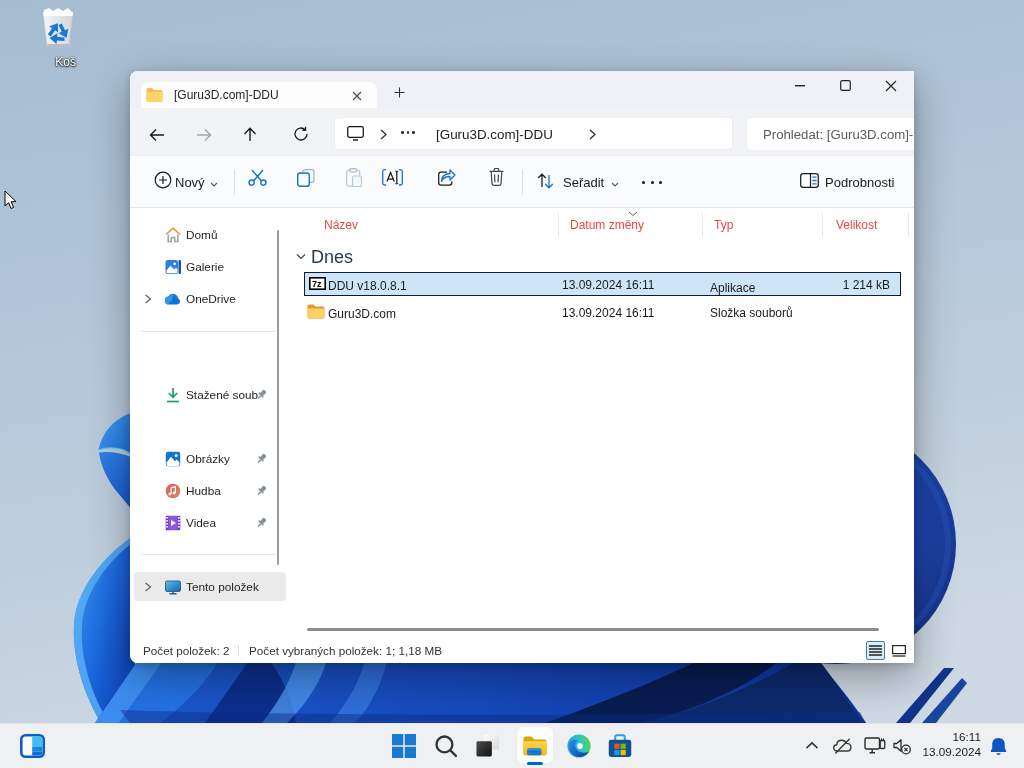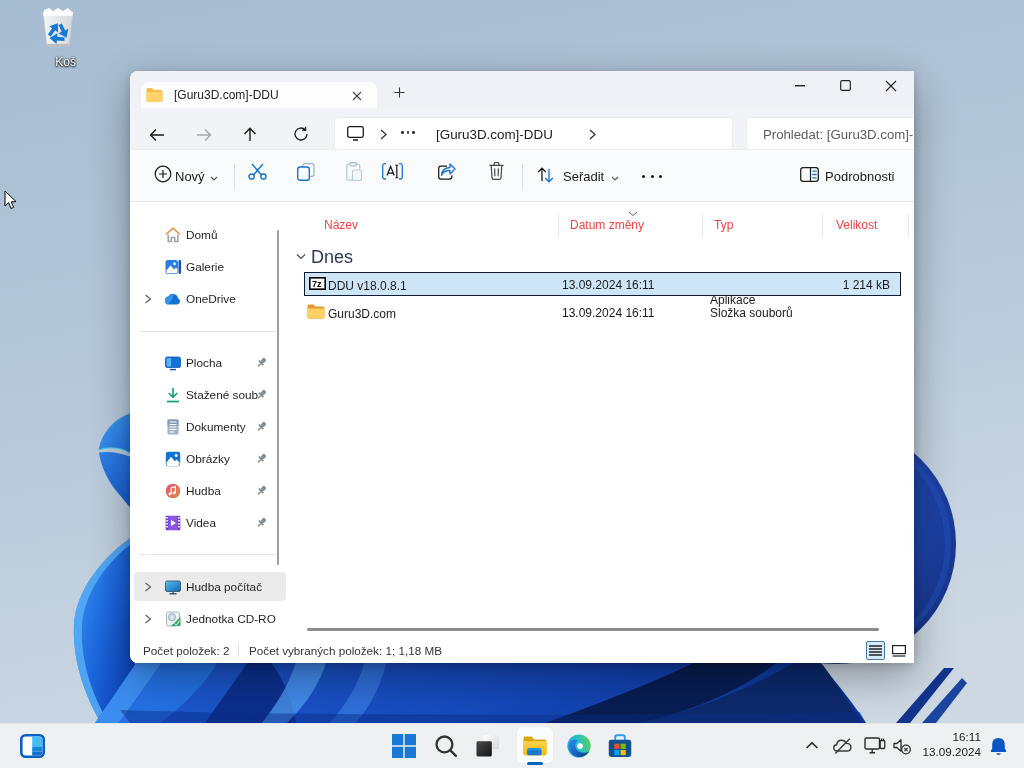--- a/index.html
+++ b/index.html
@@ -13,21 +13,21 @@
          font-size:12px; color:#1b1b1b; }
   #tabbar { position:absolute; left:0; top:0; width:100%; height:37px; background:#eff1f6; }
   #tab { position:absolute; left:11px; top:11px; width:236px; height:26px; background:#fdfdfe;
          border-radius:8px 8px 0 0; }
   #tab .ttl { position:absolute; left:33px; top:6px; font-size:12px; color:#242424; letter-spacing:0; }
   #navbar { position:absolute; left:0; top:37px; width:100%; height:47px; background:#f2f3f6; }
   #addr { position:absolute; left:204px; top:9px; width:399px; height:33px; background:#fff;
           border:1px solid #ededee; border-radius:5px; }
   #search { position:absolute; left:616px; top:9px; width:230px; height:34px; background:#fff;
             border:1px solid #ededee; border-radius:5px; }
-  #toolbar { position:absolute; left:0; top:78px; width:100%; height:53px; background:#fafbfc;
+  #toolbar { position:absolute; left:0; top:84px; width:100%; height:53px; background:#fafbfc;
              border-top:1px solid #eceef0; border-bottom:1px solid #e4e6e8; }
   .tbtxt { position:absolute; font-size:13px; color:#1b1b1b; top:19px; }
   #body { position:absolute; left:0; top:138px; width:100%; bottom:26px; background:#fff; }
   #statusbar { position:absolute; left:0; bottom:0; width:100%; height:26px; background:#fff;
                font-size:11.7px; color:#333; }
   
   #nav { position:absolute; left:0; top:0; width:160px; height:100%; background:#fff; }
   .nrow { position:absolute; left:4px; width:152px; height:30px; }
   .nrow .lbl { position:absolute; left:52px; top:8px; font-size:11.8px; color:#1f1f1f; white-space:nowrap; }
   .nsep { position:absolute; left:10px; width:136px; height:1px; background:#e5e5e5; }
@@ -283,57 +283,26 @@
           <svg width="8" height="10" viewBox="0 0 8 10" style="position:absolute;left:10px;top:10px">
             <path d="M1.5,1 L6.5,5 L1.5,9" fill="none" stroke="#5f5f5f" stroke-width="1.2"></path>
           </svg>
           <svg width="17" height="11" viewBox="0 0 17 11" style="position:absolute;left:30px;top:10px">
             <path d="M4.5,10.5 A 4,4 0 0 1 4.2,2.6 A 5.3,5.3 0 0 1 14,4.2 A 3.3,3.3 0 0 1 13.4,10.5 Z" fill="#1273d3"></path>
             <path d="M4.5,10.5 A 4,4 0 0 1 4.2,2.6 A 5.3,5.3 0 0 1 9.5,1 L 8,6 A 10,10 0 0 0 4.5,10.5 Z" fill="#2f96e8"></path>
           </svg>
           <span class="lbl">OneDrive</span>
         </div>
         <div class="nsep" style="top:122px"></div>
-        <div class="nrow" style="top:139px">
-          <svg width="16" height="16" viewBox="0 0 16 16" style="position:absolute;left:31px;top:7px">
-            <rect x="0.5" y="2" width="15" height="10.5" rx="1.6" fill="#1273d3"></rect>
-            <rect x="0.5" y="2" width="15" height="10.5" rx="1.6" fill="none" stroke="#0d5cb0" stroke-width="0.8"></rect>
-            <rect x="1.6" y="3.1" width="4.5" height="8.3" rx="0.8" fill="#5db2f0"></rect>
-            <path d="M5,14.6 L11,14.6" stroke="#0d5cb0" stroke-width="1.4"></path>
-          </svg>
-          <span class="lbl">Plocha</span>
-          <svg class="pin" width="11" height="11" viewBox="0 0 11 11" style="position:absolute;left:122px;top:9px">
-            <g transform="rotate(45 5.5 5.5)" fill="#87919b">
-              <rect x="3.5" y="0.3" width="4" height="5.2" rx="1"></rect>
-              <rect x="2.2" y="5.1" width="6.6" height="1.9" rx="0.95"></rect>
-              <rect x="5.1" y="6.9" width="1.5" height="4" rx="0.75"></rect>
-            </g>
-          </svg>
-        </div>
         <div class="nrow" style="top:171px">
           <svg width="16" height="16" viewBox="0 0 16 16" style="position:absolute;left:31px;top:7px">
             <path d="M8,1 L8,10 M3.8,6 L8,10.3 L12.2,6" fill="none" stroke="#1a9e74" stroke-width="1.7"></path>
             <path d="M2,14.5 L14,14.5" stroke="#1a9e74" stroke-width="1.7"></path>
           </svg>
           <span class="lbl">Stažené soub</span>
-          <svg class="pin" width="11" height="11" viewBox="0 0 11 11" style="position:absolute;left:122px;top:9px">
-            <g transform="rotate(45 5.5 5.5)" fill="#87919b">
-              <rect x="3.5" y="0.3" width="4" height="5.2" rx="1"></rect>
-              <rect x="2.2" y="5.1" width="6.6" height="1.9" rx="0.95"></rect>
-              <rect x="5.1" y="6.9" width="1.5" height="4" rx="0.75"></rect>
-            </g>
-          </svg>
-        </div>
-        <div class="nrow" style="top:203px">
-          <svg width="16" height="16" viewBox="0 0 16 16" style="position:absolute;left:31px;top:7px">
-            <rect x="2.5" y="0.5" width="11" height="15" rx="1.5" fill="#9fb2c6"></rect>
-            <rect x="2.5" y="0.5" width="11" height="6" fill="#8299b3"></rect>
-            <path d="M4.5,3 L11.5,3 M4.5,5.5 L11.5,5.5 M4.5,8 L11.5,8 M4.5,10.5 L11.5,10.5 M4.5,13 L9,13" stroke="#fff" stroke-width="1"></path>
-          </svg>
-          <span class="lbl">Dokumenty</span>
           <svg class="pin" width="11" height="11" viewBox="0 0 11 11" style="position:absolute;left:122px;top:9px">
             <g transform="rotate(45 5.5 5.5)" fill="#87919b">
               <rect x="3.5" y="0.3" width="4" height="5.2" rx="1"></rect>
               <rect x="2.2" y="5.1" width="6.6" height="1.9" rx="0.95"></rect>
               <rect x="5.1" y="6.9" width="1.5" height="4" rx="0.75"></rect>
             </g>
           </svg>
         </div>
         <div class="nrow" style="top:235px">
           <svg width="16" height="16" viewBox="0 0 16 16" style="position:absolute;left:31px;top:7px">
@@ -406,34 +375,21 @@
           <svg width="16" height="16" viewBox="0 0 16 16" style="position:absolute;left:31px;top:7px">
             <defs>
                 <linearGradient id="mon" x1="0" y1="0" x2="1" y2="1">
               <stop offset="0" stop-color="#5cc1ee"></stop>
                   <stop offset="1" stop-color="#0f63b6"></stop>
             </linearGradient>
               </defs>
             <rect x="0.5" y="2" width="15" height="10.5" rx="1.6" fill="url(#mon)" stroke="#35586f" stroke-width="0.9"></rect>
             <path d="M8,12.5 L8,14.5 M4.5,14.7 L11.5,14.7" stroke="#35586f" stroke-width="1.4"></path>
           </svg>
-          <span class="lbl">Hudba počítač</span>
-        </div>
-        <div class="nrow" style="top:395px">
-          <svg width="8" height="10" viewBox="0 0 8 10" style="position:absolute;left:10px;top:10px">
-            <path d="M1.5,1 L6.5,5 L1.5,9" fill="none" stroke="#5f5f5f" stroke-width="1.2"></path>
-          </svg>
-          <svg width="16" height="16" viewBox="0 0 16 16" style="position:absolute;left:31px;top:7px">
-            <rect x="1.5" y="1" width="13" height="14" rx="1.5" fill="#eef3f7" stroke="#9fb0c0" stroke-width="0.9"></rect>
-            <circle cx="7" cy="6.2" r="3.6" fill="#cdd8e2" stroke="#8fa3b5" stroke-width="0.8"></circle>
-            <circle cx="7" cy="6.2" r="1" fill="#f4f7fa"></circle>
-            <path d="M6,15 L15.5,15 L15.5,6 Z" fill="#2fae57"></path>
-            <path d="M9.5,12.6 L11.4,14.2 L14.6,9.6" fill="none" stroke="#fff" stroke-width="1"></path>
-          </svg>
-          <span class="lbl" style="width:96px;overflow:hidden">Jednotka CD-RO</span>
+          <span class="lbl">Tento položek</span>
         </div>
         <div style="position:absolute;left:146.5px;top:21px;width:2px;height:335px;background:#9d9d9d;border-radius:1px"></div>
       </div>
       <div id="list">
         <span class="hcell" style="left:34px">Název</span>
         <span class="hcell" style="left:280px">Datum změny</span>
         <span class="hcell" style="left:424px">Typ</span>
         <span class="hcell" style="left:546px">Velikost</span>
         <svg width="10" height="6" viewBox="0 0 10 6" style="position:absolute;left:338px;top:2px">
           <path d="M1,1 L5,4.5 L9,1" fill="none" stroke="#5f5f5f" stroke-width="1"></path>
@@ -448,21 +404,21 @@
         </svg>
         <span style="position:absolute;left:21px;top:38px;font-size:18px;color:#2b3a55">Dnes</span>
 
         <div style="position:absolute;left:14px;top:63px;width:597px;height:24px;background:#cde5f7;border:1.5px solid #101d30"></div>
         <svg width="17" height="13" viewBox="0 0 17 13" style="position:absolute;left:19px;top:68px">
           <rect x="0.8" y="0.8" width="15.4" height="11.4" fill="#fff" stroke="#000" stroke-width="1.6"></rect>
           <text x="3" y="10" font-size="9" font-weight="bold" font-family="Liberation Sans" fill="#000">7z</text>
         </svg>
         <span class="cell" style="left:38px;top:70px">DDU v18.0.8.1</span>
         <span class="cell" style="left:272px;top:69px">13.09.2024 16:11</span>
-        <span class="cell" style="left:420px;top:84px">Aplikace</span>
+        <span class="cell" style="left:420px;top:72px">Aplikace</span>
         <span class="cell" style="left:530px;top:69px;width:70px;text-align:right">1 214 kB</span>
 
         <svg width="18" height="15" viewBox="0 0 18 15" style="position:absolute;left:17px;top:95px">
           <path d="M0.5,2 a1.6,1.6 0 0 1 1.6,-1.6 l4.4,0 2,2.1 7.4,0 a1.6,1.6 0 0 1 1.6,1.6 l0,9 a1.6,1.6 0 0 1 -1.6,1.6 l-13.8,0 a1.6,1.6 0 0 1 -1.6,-1.6 Z" fill="#e29a2e"></path>
           <path d="M0.5,4.4 l17,0 0,8.7 a1.6,1.6 0 0 1 -1.6,1.6 l-13.8,0 a1.6,1.6 0 0 1 -1.6,-1.6 Z" fill="#ffd063"></path>
         </svg>
         <span class="cell" style="left:38px;top:98px">Guru3D.com</span>
         <span class="cell" style="left:272px;top:97px">13.09.2024 16:11</span>
         <span class="cell" style="left:420px;top:97px">Složka souborů</span>
 

